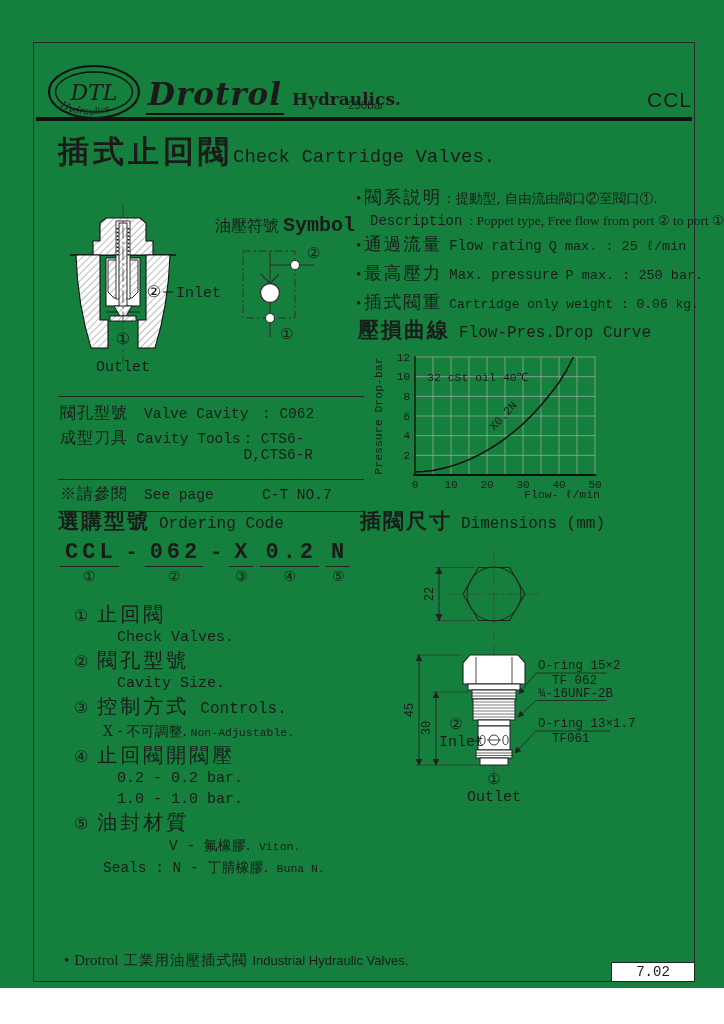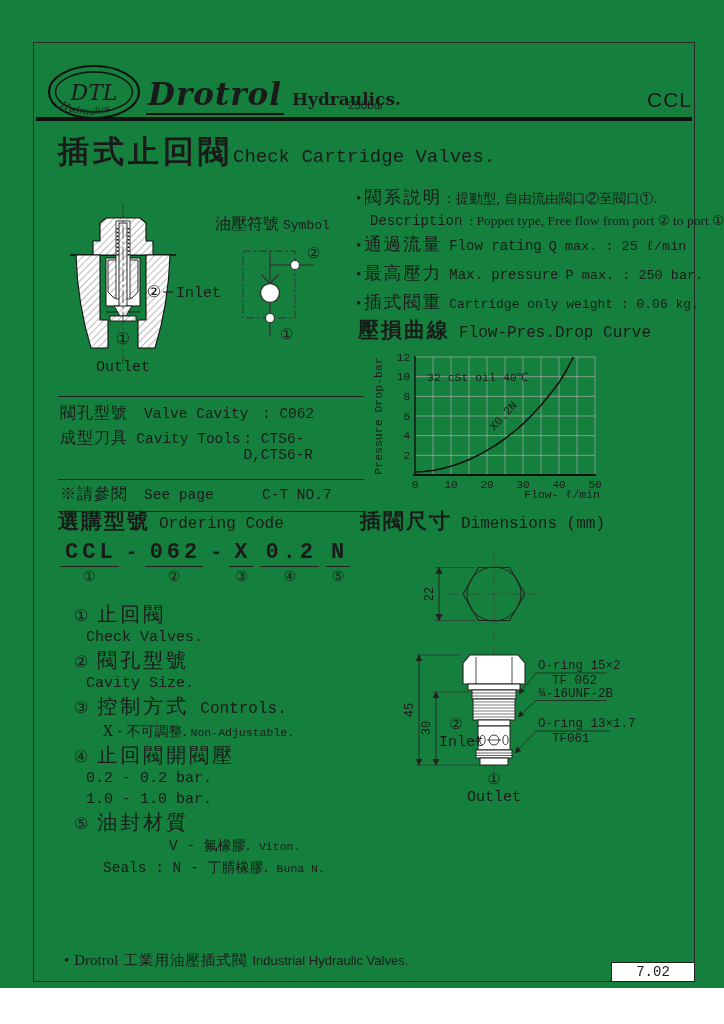--- a/index.html
+++ b/index.html
@@ -21,21 +21,21 @@
   .head-rule{left:36px;top:117px;width:656px;height:4px;background:#111;}
 
   
   .page-title{left:58px;top:131px;display:flex;align-items:baseline;}
   .page-title .t-zh{font-size:31px;font-weight:600;letter-spacing:4px;}
   .page-title .t-en{font-size:19px;}
 
   
   .symbol-title{left:215px;top:214px;display:flex;align-items:baseline;gap:4px;}
   .symbol-title .s-zh{font-size:16px;}
-  .symbol-title .s-en{font-size:13px;}
+  .symbol-title .s-en{font-size:20px;font-weight:bold;}
 
   
   .specs{left:356px;top:186px;width:338px;}
   .spec-line{display:flex;align-items:baseline;margin-bottom:4px;line-height:22px;}
   .bullet{font-size:15px;margin-right:3px;}
   .sp-zh{font-size:17.5px;letter-spacing:2px;white-space:nowrap;}
   .sp-val-zh{font-size:13.5px;white-space:nowrap;}
   .sp-en-label{font-size:14px;margin:0 7px 0 7px;white-space:nowrap;}
   .sp-en-val{font-size:13.5px;white-space:nowrap;}
   .spec-sub{margin:-2px 0 2px 14px;display:flex;align-items:flex-start;line-height:20px;}
@@ -72,21 +72,21 @@
             letter-spacing:4px;border-bottom:1.3px solid #222;padding:0 2px 0 5px;line-height:26px;}
   .seg-num{display:block;font-size:14px;margin-top:1px;}
   .seg-sep{font-family:"Liberation Mono",monospace;font-weight:bold;font-size:20px;line-height:26px;}
 
   .order-list{left:74px;top:603px;width:300px;}
   .ol-item{margin-bottom:1px;}
   .ol-head{display:flex;align-items:baseline;gap:9px;line-height:23px;}
   .ol-num{font-size:16px;}
   .ol-zh{font-size:20px;letter-spacing:3px;font-weight:500;}
   .ol-zh-suffix{font-size:16px;font-family:"Liberation Mono",monospace;margin-left:2px;}
-  .ol-sub{margin-left:12px;font-family:"Liberation Mono",monospace;font-size:15px;line-height:21px;}
+  .ol-sub{margin-left:43px;font-family:"Liberation Mono",monospace;font-size:15px;line-height:21px;}
   .ol-note{margin-left:29px;font-size:14px;line-height:21px;}
   .ol-note .small-en{font-family:"Liberation Mono",monospace;font-size:11.5px;}
   .seal-line{margin-left:29px;font-family:"Liberation Mono",monospace;font-size:14.5px;line-height:21px;}
   .seal-line2{margin-left:95px;}
   .seal-zh{font-family:"DejaVu Serif",serif;font-size:14px;}
   .seal-small{font-family:"Liberation Mono",monospace;font-size:11.5px;}
 
   
   .dims-head{left:360px;top:507px;}
 

